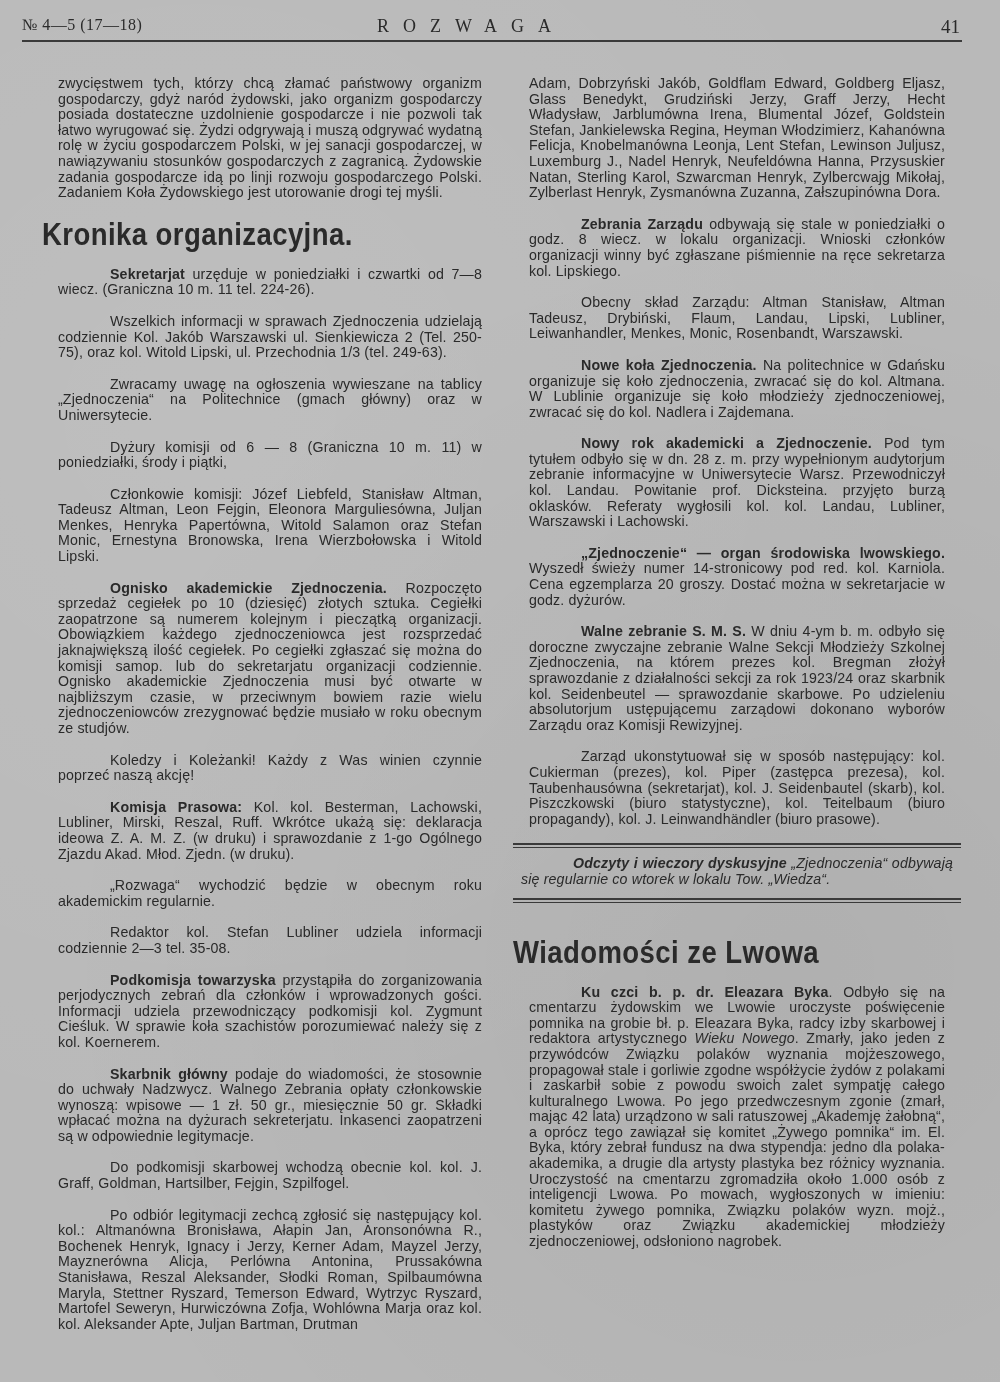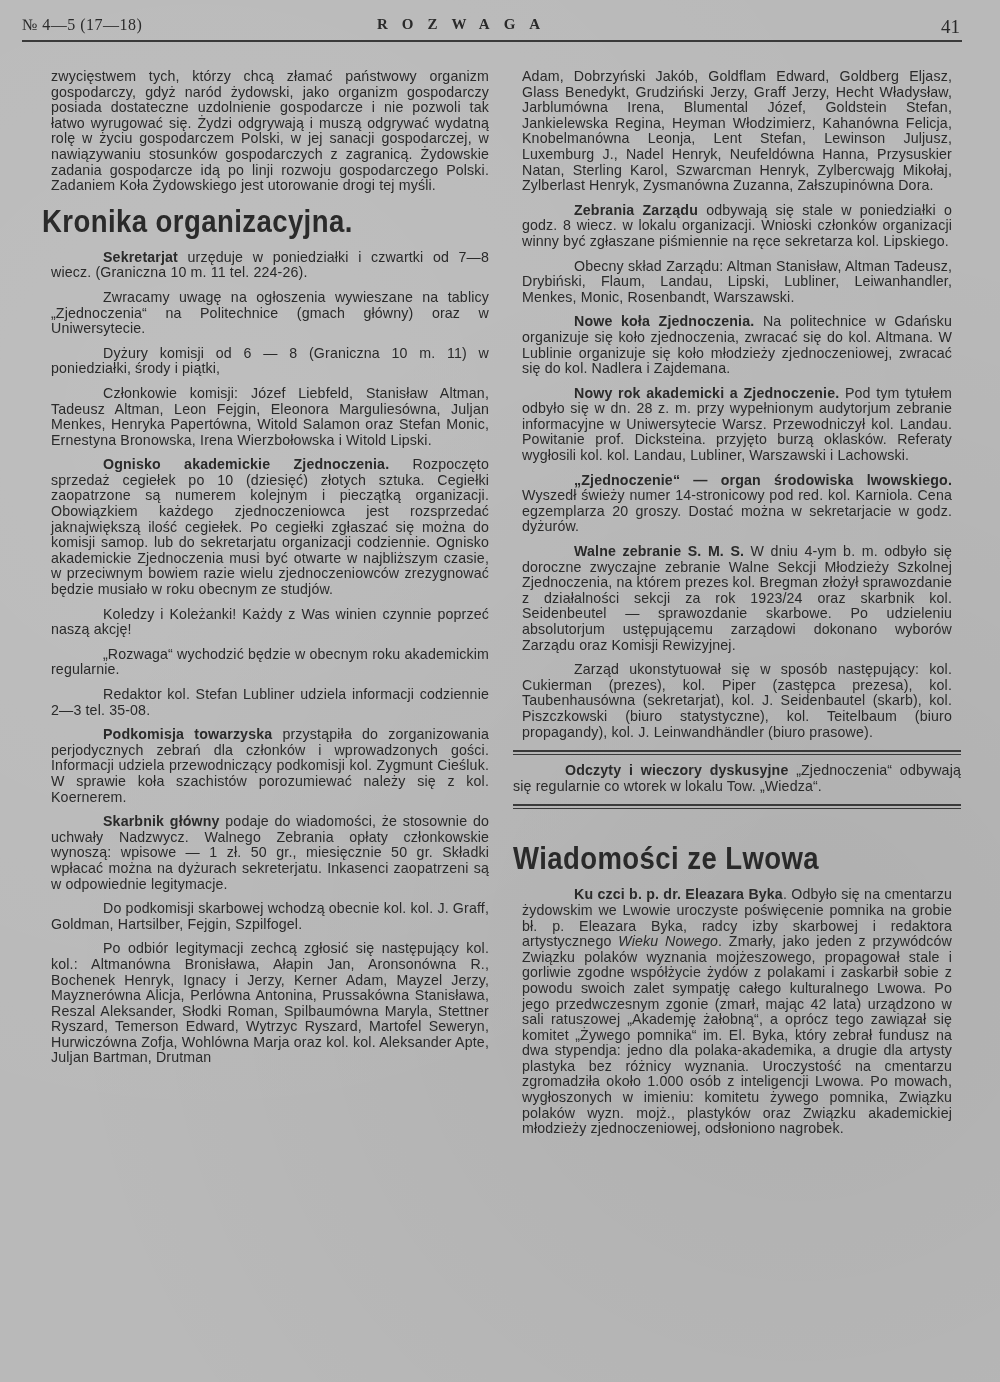--- a/index.html
+++ b/index.html
@@ -11,67 +11,69 @@
       radial-gradient(circle at 80% 70%, rgba(0,0,0,0.05), transparent 60%);
     color:#2a2a2a;
     font-family:"DejaVu Serif", serif;
     position:relative;
   }
   .header {
     position:absolute; left:22px; top:8px; width:940px; height:32px;
     border-bottom:2px solid #3a3a3a;
   }
   .hdr-issue { position:absolute; left:0; top:8px; font-family:"Liberation Serif", serif; font-size:16px; letter-spacing:0.5px; }
-  .hdr-title { position:absolute; left:355px; top:8px; font-family:"Liberation Serif", serif; font-size:15px; letter-spacing:14px;font-weight:bold; }
+  .hdr-title { position:absolute; left:355px; top:8px; font-family:"Liberation Serif", serif; font-size:18px; letter-spacing:14px; }
   .hdr-page { position:absolute; right:2px; top:8px; font-family:"Liberation Serif", serif; font-size:19px;margin-left:46px; }
   .col {
     position:absolute; top:60px; width:456px;
     font-family:"Liberation Sans", sans-serif;
     font-size:14.2px; line-height:15.6px;
     text-align:justify; letter-spacing:0.15px;
     transform:scaleX(1.0);
   }
   .col.left { left:42px; }
   .col.right { left:513px; width:448px; }
-  p { margin:9px; text-indent:0; }
+  p { margin:16px; text-indent:0; }
   p.ind { text-indent:52px; }
   b { font-weight:bold; }
   i.it { font-style:italic; }
   .h1 {
     font-family:"Liberation Sans", sans-serif; font-weight:bold;
     font-size:32px; line-height:34px; margin:10px 0 12px 0;
     transform:scaleX(0.86); transform-origin:left; letter-spacing:0.5px;
     text-align:left; white-space:nowrap;
   }
   .rule-double {
     border-top:2px solid #3a3a3a; border-bottom:1px solid #3a3a3a;
     height:2px; margin:10px 0 8px 0;
   }
-  .boxed { margin:0; }
+  .boxed { margin:8px;font-style:italic; }
   .gap { height:14px; }
 </style>
 </head>
 <body>
 
 <div class="header">
   <span class="hdr-issue">№ 4—5 (17—18)</span>
   <span class="hdr-title">ROZWAGA</span>
   <span class="hdr-page">41</span>
 </div>
 
 <div class="col left">
   <p>zwycięstwem tych, którzy chcą złamać państwowy organizm gospodarczy, gdyż naród żydowski, jako organizm gospodarczy posiada dostateczne uzdolnienie gospodarcze i nie pozwoli tak łatwo wyrugować się. Żydzi odgrywają i muszą odgrywać wydatną rolę w życiu gospodarczem Polski, w jej sanacji gospodarczej, w nawiązywaniu stosunków gospodarczych z zagranicą. Żydowskie zadania gospodarcze idą po linji rozwoju gospodarczego Polski. Zadaniem Koła Żydowskiego jest utorowanie drogi tej myśli.</p>
   <div class="h1">Kronika organizacyjna.</div>
   <div id="left-paras">
       <p class="ind"><b>Sekretarjat</b><span> urzęduje w poniedziałki i czwartki od 7—8 wiecz. (Graniczna 10 m. 11 tel. 224-26).</span></p>
+      <p class="ind"><span>Wszelkich informacji w sprawach Zjednoczenia udzielają codziennie Kol. Jakób Warszawski ul. Sienkiewicza 2 (Tel. 250-75), oraz kol. Witold Lipski, ul. Przechodnia 1/3 (tel. 249-63).</span></p>
       <p class="ind"><span>Zwracamy uwagę na ogłoszenia wywieszane na tablicy „Zjednoczenia“ na Politechnice (gmach główny) oraz w Uniwersytecie.</span></p>
       <p class="ind"><span>Dyżury komisji od 6 — 8 (Graniczna 10 m. 11) w poniedziałki, środy i piątki,</span></p>
       <p class="ind"><span>Członkowie komisji: Józef Liebfeld, Stanisław Altman, Tadeusz Altman, Leon Fejgin, Eleonora Marguliesówna, Juljan Menkes, Henryka Papertówna, Witold Salamon oraz Stefan Monic, Ernestyna Bronowska, Irena Wierzbołowska i Witold Lipski.</span></p>
       <p class="ind"><b>Ognisko akademickie Zjednoczenia.</b><span> Rozpoczęto sprzedaż cegiełek po 10 (dziesięć) złotych sztuka. Cegiełki zaopatrzone są numerem kolejnym i pieczątką organizacji. Obowiązkiem każdego zjednoczeniowca jest rozsprzedać jaknajwiększą ilość cegiełek. Po cegiełki zgłaszać się można do komisji samop. lub do sekretarjatu organizacji codziennie. Ognisko akademickie Zjednoczenia musi być otwarte w najbliższym czasie, w przeciwnym bowiem razie wielu zjednoczeniowców zrezygnować będzie musiało w roku obecnym ze studjów.</span></p>
       <p class="ind"><span>Koledzy i Koleżanki! Każdy z Was winien czynnie poprzeć naszą akcję!</span></p>
+      <p class="ind"><b>Komisja Prasowa:</b><span> Kol. kol. Besterman, Lachowski, Lubliner, Mirski, Reszal, Ruff. Wkrótce ukażą się: deklaracja ideowa Z. A. M. Z. (w druku) i sprawozdanie z 1-go Ogólnego Zjazdu Akad. Młod. Zjedn. (w druku).</span></p>
       <p class="ind"><span>„Rozwaga“ wychodzić będzie w obecnym roku akademickim regularnie.</span></p>
       <p class="ind"><span>Redaktor kol. Stefan Lubliner udziela informacji codziennie 2—3 tel. 35-08.</span></p>
       <p class="ind"><b>Podkomisja towarzyska</b><span> przystąpiła do zorganizowania perjodycznych zebrań dla członków i wprowadzonych gości. Informacji udziela przewodniczący podkomisji kol. Zygmunt Cieśluk. W sprawie koła szachistów porozumiewać należy się z kol. Koernerem.</span></p>
       <p class="ind"><b>Skarbnik główny</b><span> podaje do wiadomości, że stosownie do uchwały Nadzwycz. Walnego Zebrania opłaty członkowskie wynoszą: wpisowe — 1 zł. 50 gr., miesięcznie 50 gr. Składki wpłacać można na dyżurach sekreterjatu. Inkasenci zaopatrzeni są w odpowiednie legitymacje.</span></p>
       <p class="ind"><span>Do podkomisji skarbowej wchodzą obecnie kol. kol. J. Graff, Goldman, Hartsilber, Fejgin, Szpilfogel.</span></p>
       <p class="ind"><span>Po odbiór legitymacji zechcą zgłosić się następujący kol. kol.: Altmanówna Bronisława, Ałapin Jan, Aronsonówna R., Bochenek Henryk, Ignacy i Jerzy, Kerner Adam, Mayzel Jerzy, Mayznerówna Alicja, Perlówna Antonina, Prussakówna Stanisława, Reszal Aleksander, Słodki Roman, Spilbaumówna Maryla, Stettner Ryszard, Temerson Edward, Wytrzyc Ryszard, Martofel Seweryn, Hurwiczówna Zofja, Wohlówna Marja oraz kol. kol. Aleksander Apte, Juljan Bartman, Drutman</span></p>
     </div>
 </div>
 
 <div class="col right">

